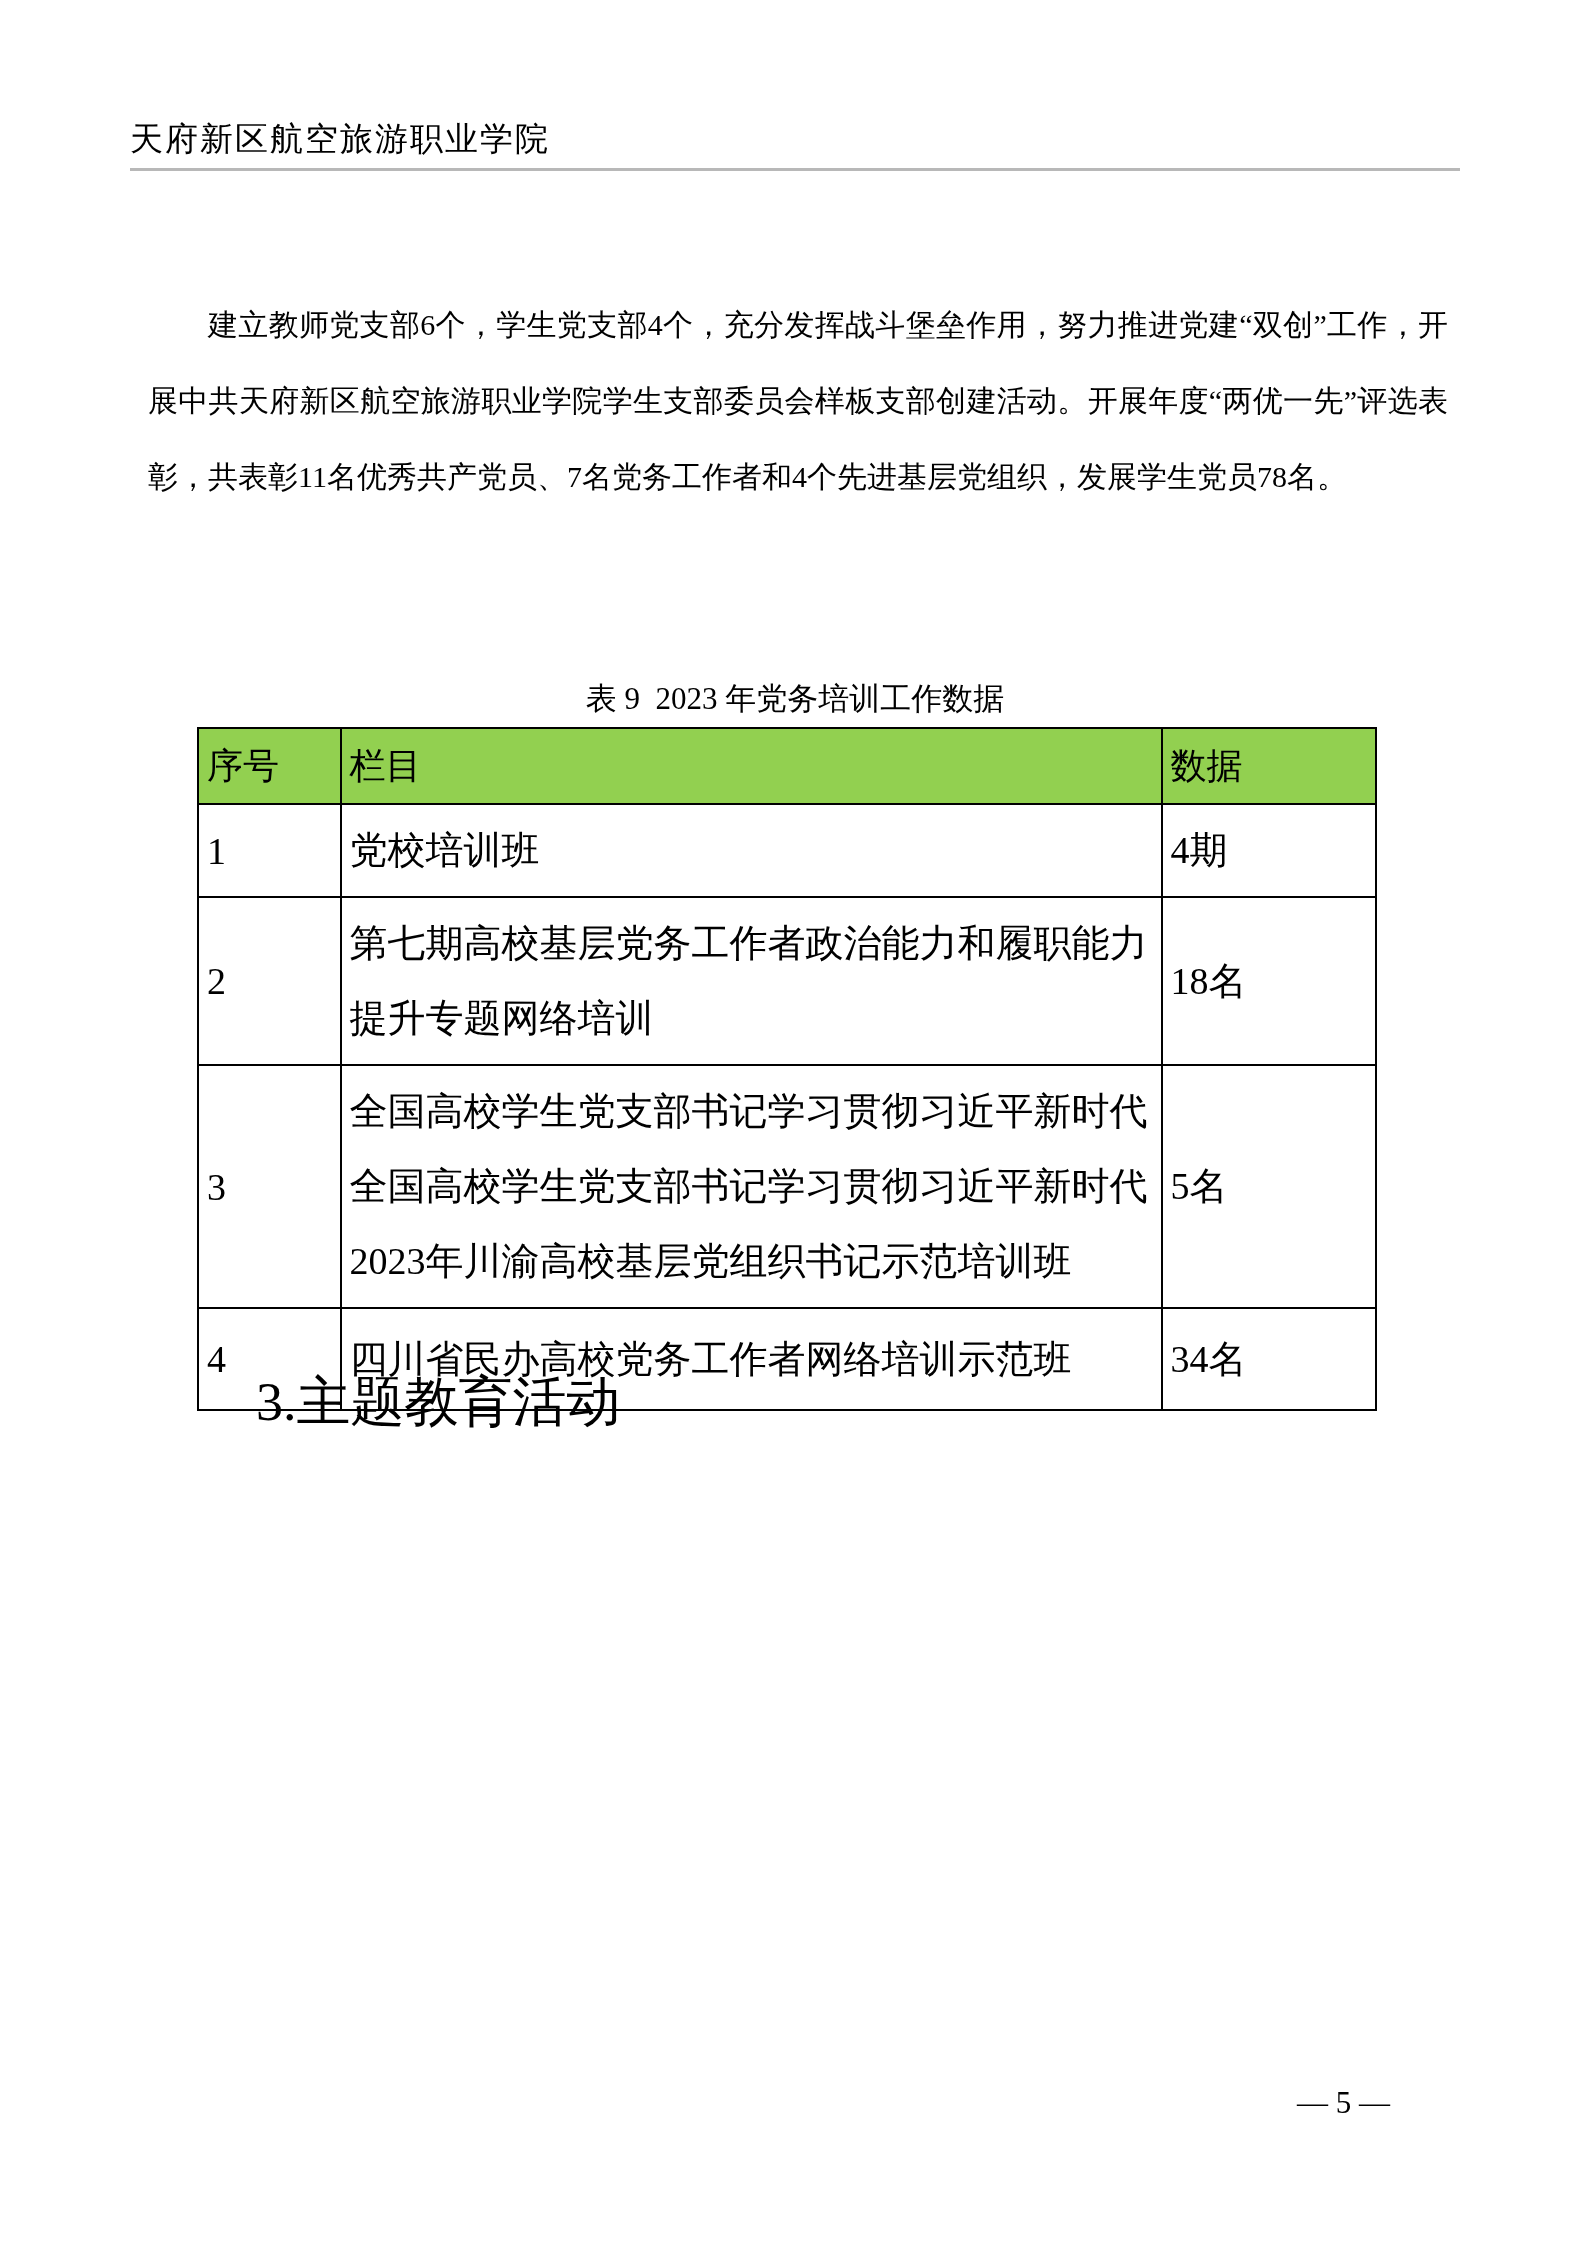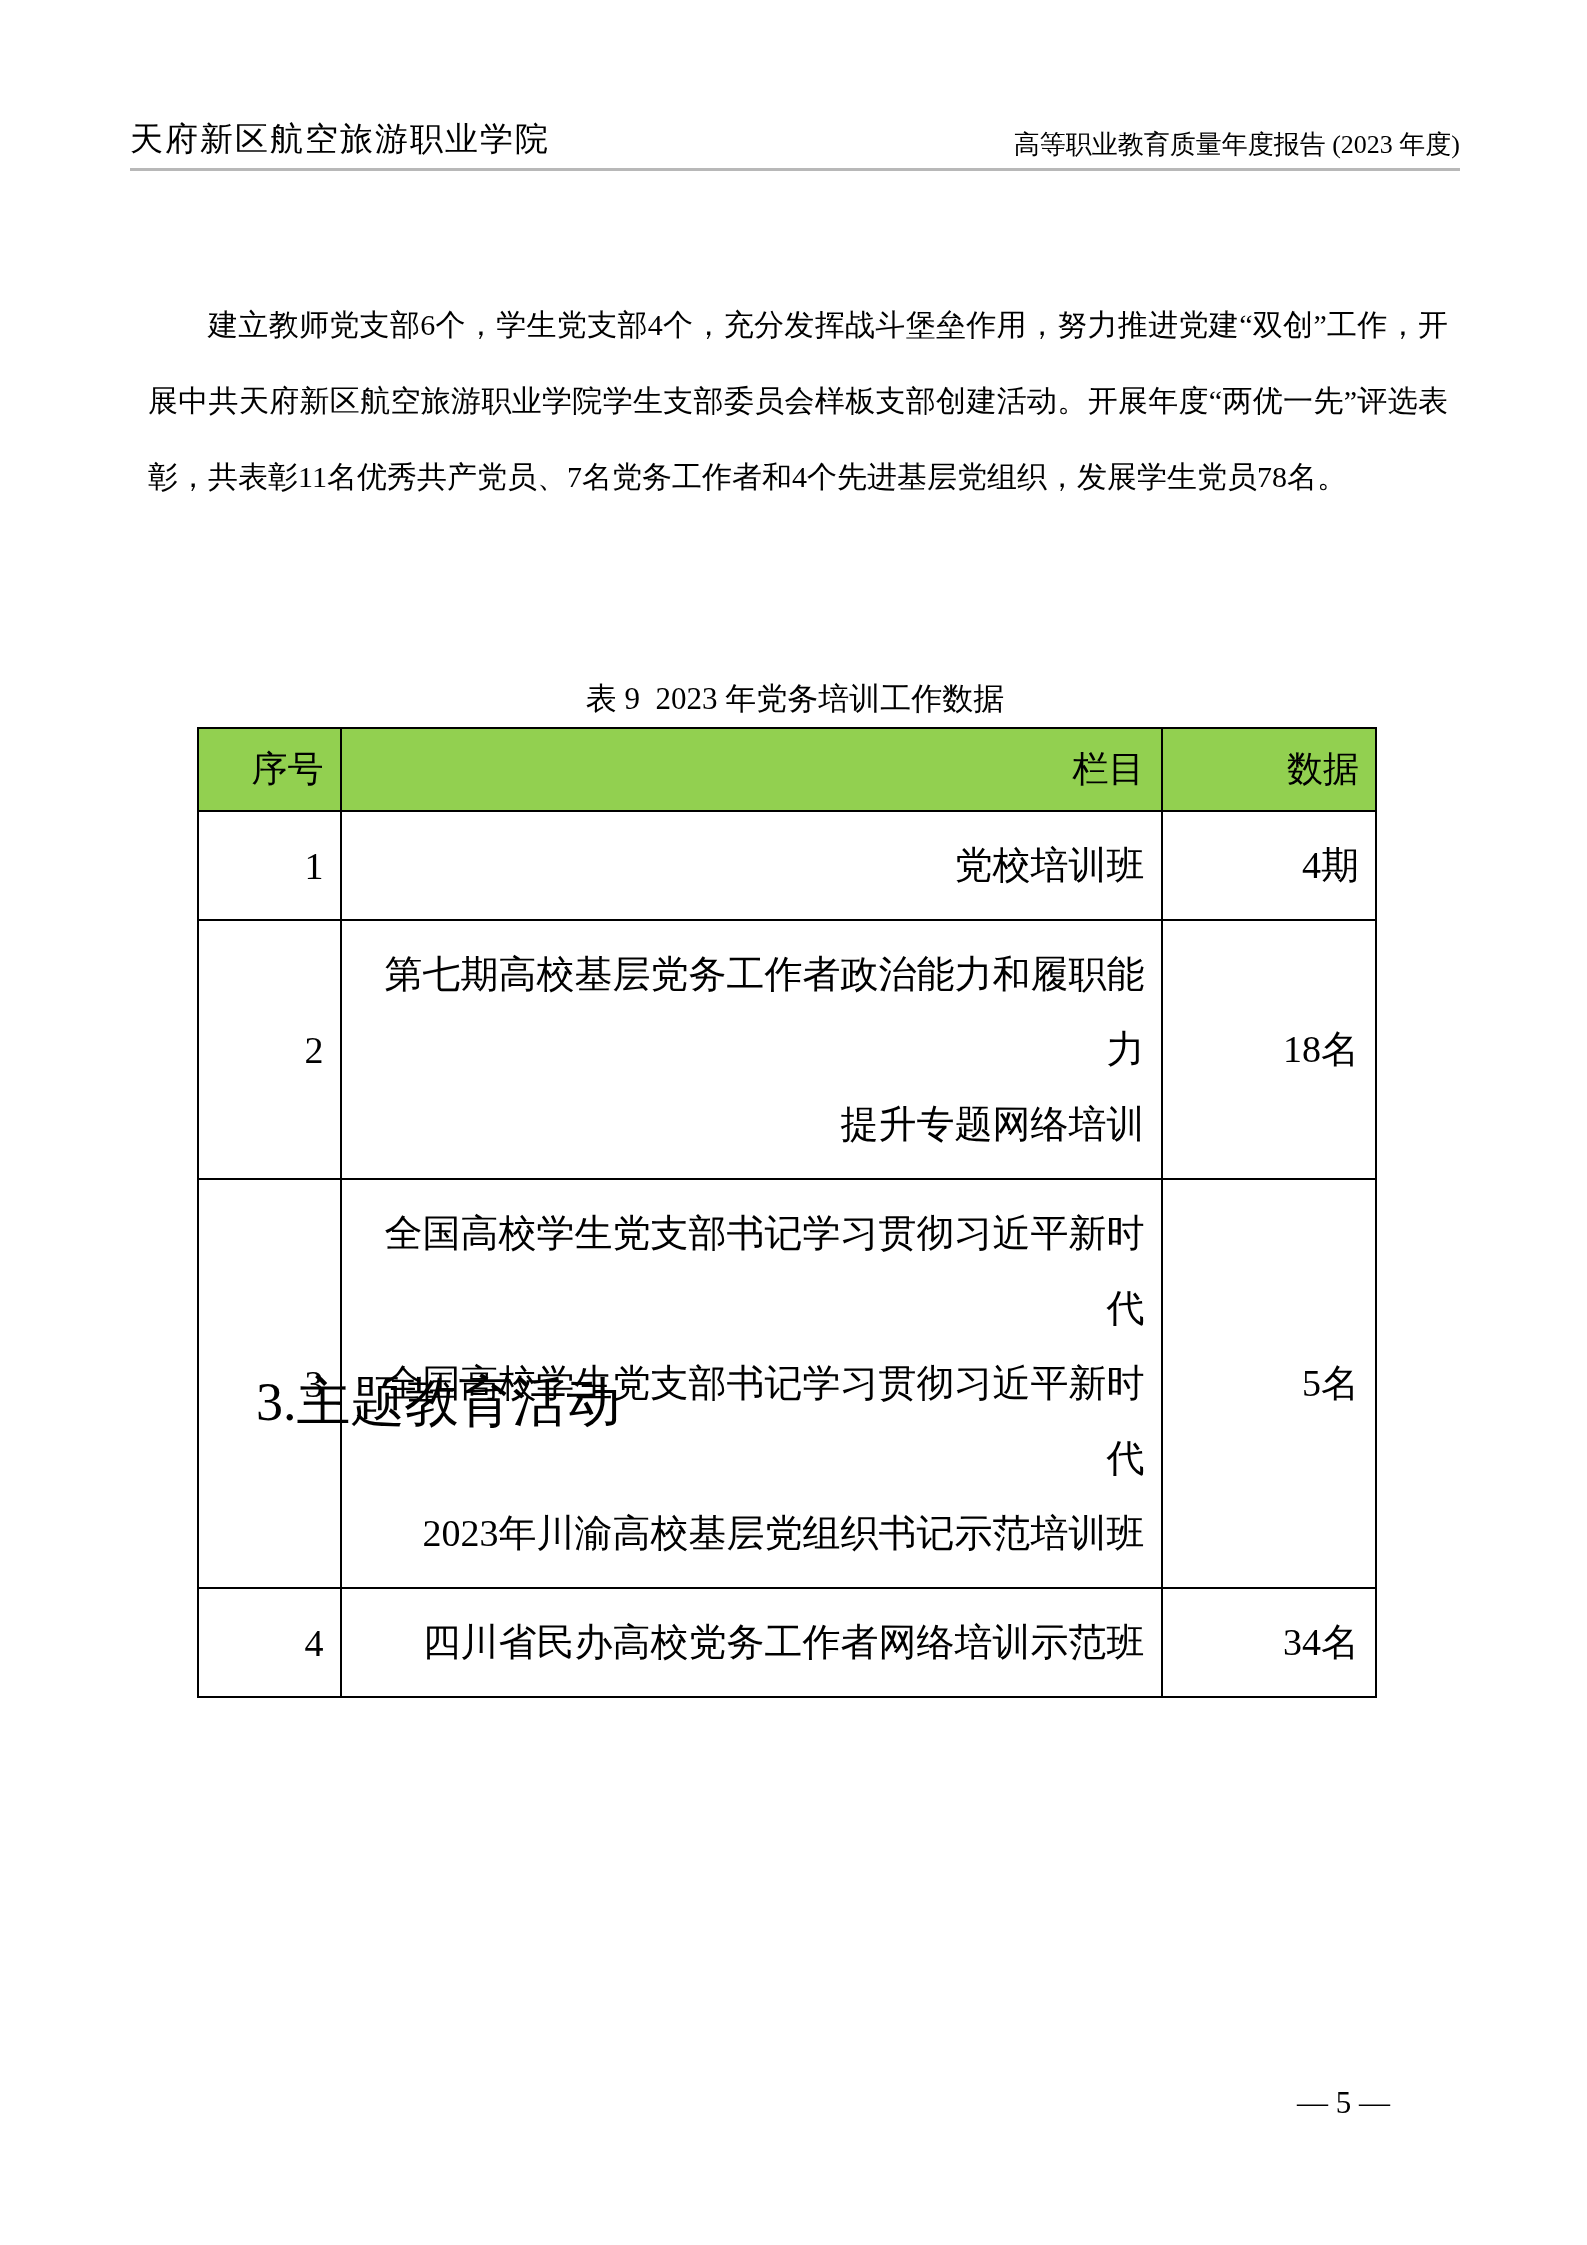--- a/index.html
+++ b/index.html
@@ -79,23 +79,23 @@
     left: 197px;
     top: 727px;
     width: 1180px;
     border-collapse: collapse;
     table-layout: fixed;
     font-family: "Liberation Serif", serif;
   }
   table.data-table th,
   table.data-table td {
     border: 2px solid #000;
-    text-align: right;
+    text-align: left;
     vertical-align: middle;
-    padding: 16px;
+    padding: 8px;
   }
   table.data-table th {
     background: #92D050;
     font-weight: normal;
     font-size: 36px;
   }
   table.data-table td { font-size: 38px; }
   .cell-line { line-height: 75px; }
   tr.head-row { height: 76px; }
   tr.row-1 { height: 78px; }
@@ -116,21 +116,20 @@
     font-family: "Liberation Serif", serif;
   }
 </style>
 </head>
 <body>
 
 <div class="page">
 
   <div class="page-header">
     <span class="header-left">天府新区航空旅游职业学院</span>
-    <span class="header-right">高等职业教育质量年度报告 (2023 年度)</span>
   </div>
 
   <div class="para para-1">建立教师党支部6个，学生党支部4个，充分发挥战斗堡垒作用，努力推进党建“双创”工作，开展中共天府新区航空旅游职业学院学生支部委员会样板支部创建活动。开展年度“两优一先”评选表彰，共表彰11名优秀共产党员、7名党务工作者和4个先进基层党组织，发展学生党员78名。</div>
 
   <div class="table-caption">表 9  2023 年党务培训工作数据</div>
 
   <table class="data-table">
     <colgroup>
       <col class="col-no">
       <col class="col-item">

